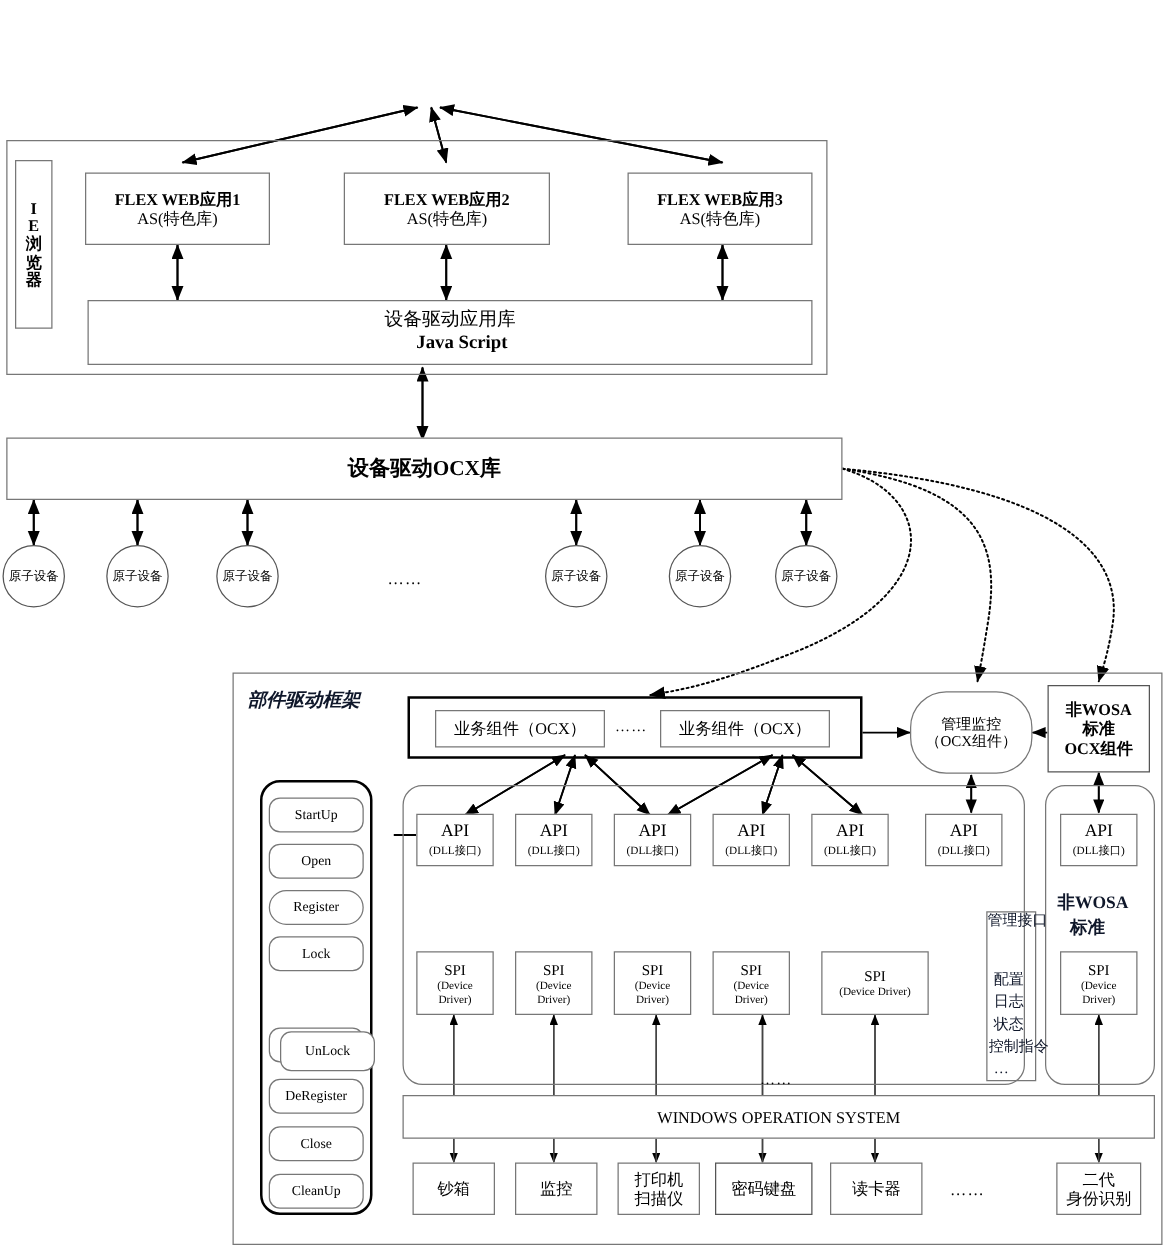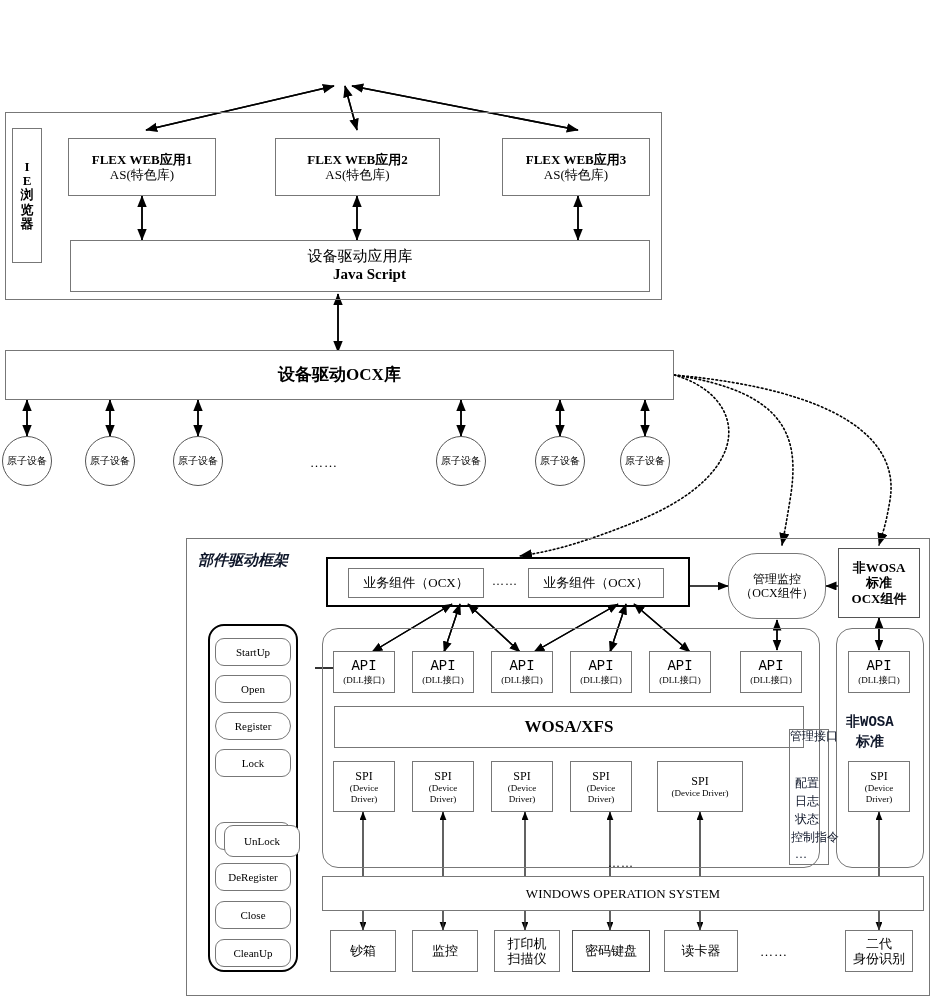--- a/index.html
+++ b/index.html
@@ -16,21 +16,21 @@
   .rnd-lg{border-radius:16px;}
   .b{font-weight:bold;}
   .it{font-style:italic;}
   .lbl{position:absolute;color:#0f172a;white-space:pre;}
   .ell{position:absolute;box-sizing:border-box;border:1px solid #555;border-radius:50%;
        background:#fff;display:flex;align-items:center;justify-content:center;text-align:center;}
   .vtext{position:absolute;display:flex;flex-direction:column;align-items:center;
          justify-content:center;line-height:1.08;}
   .dots{position:absolute;letter-spacing:1px;color:#000;}
   .s9{font-size:9px;} .s10{font-size:10px;} .s11{font-size:11px;}
-  .s12{font-size:12px;} .s13{font-size:13px;} .s14{font-size:14px;font-family:Liberation Mono, monospace;}
+  .s12{font-size:12px;} .s13{font-size:13px;} .s14{font-size:14px;}
   .s15{font-size:15px;} .s17{font-size:17px;} .s19{font-size:19px;}
 </style>
 </head>
 <body>
 
 <div id="stage">
 
   <svg id="svg-layer" viewBox="0 0 933 1000" xmlns="http://www.w3.org/2000/svg">
     <defs>
       <marker id="ah" markerWidth="9" markerHeight="9" refX="7.5" refY="3.2" orient="auto" markerUnits="strokeWidth">
@@ -264,23 +264,20 @@
   </div>
   <div class="bx plain" style="left:740px;top:651px;width:62px;height:42px;">
     <div class="s14">API</div>
     <div class="s9">(DLL接口)</div>
   </div>
   <div class="bx plain" style="left:848px;top:651px;width:62px;height:42px;">
     <div class="s14">API</div>
     <div class="s9">(DLL接口)</div>
   </div>
 
-  <div class="bx plain" style="left:334px;top:706px;width:470px;height:42px;">
-    <div class="b s17">WOSA/XFS</div>
-  </div>
 
   <div class="lbl b s14" style="left:846px;top:713px;">非WOSA</div>
   <div class="lbl b s14" style="left:856px;top:733px;">标准</div>
 
   <div class="bx plain nofill" style="left:789px;top:729px;width:40px;height:136px;justify-content:flex-start;
               padding-top:2px;"></div>
   <div class="lbl s12" style="left:790px;top:728px;">管理接口</div>
   <div class="lbl s12" style="left:795px;top:775px;">配置</div>
   <div class="lbl s12" style="left:795px;top:793px;">日志</div>
   <div class="lbl s12" style="left:795px;top:811px;">状态</div>

